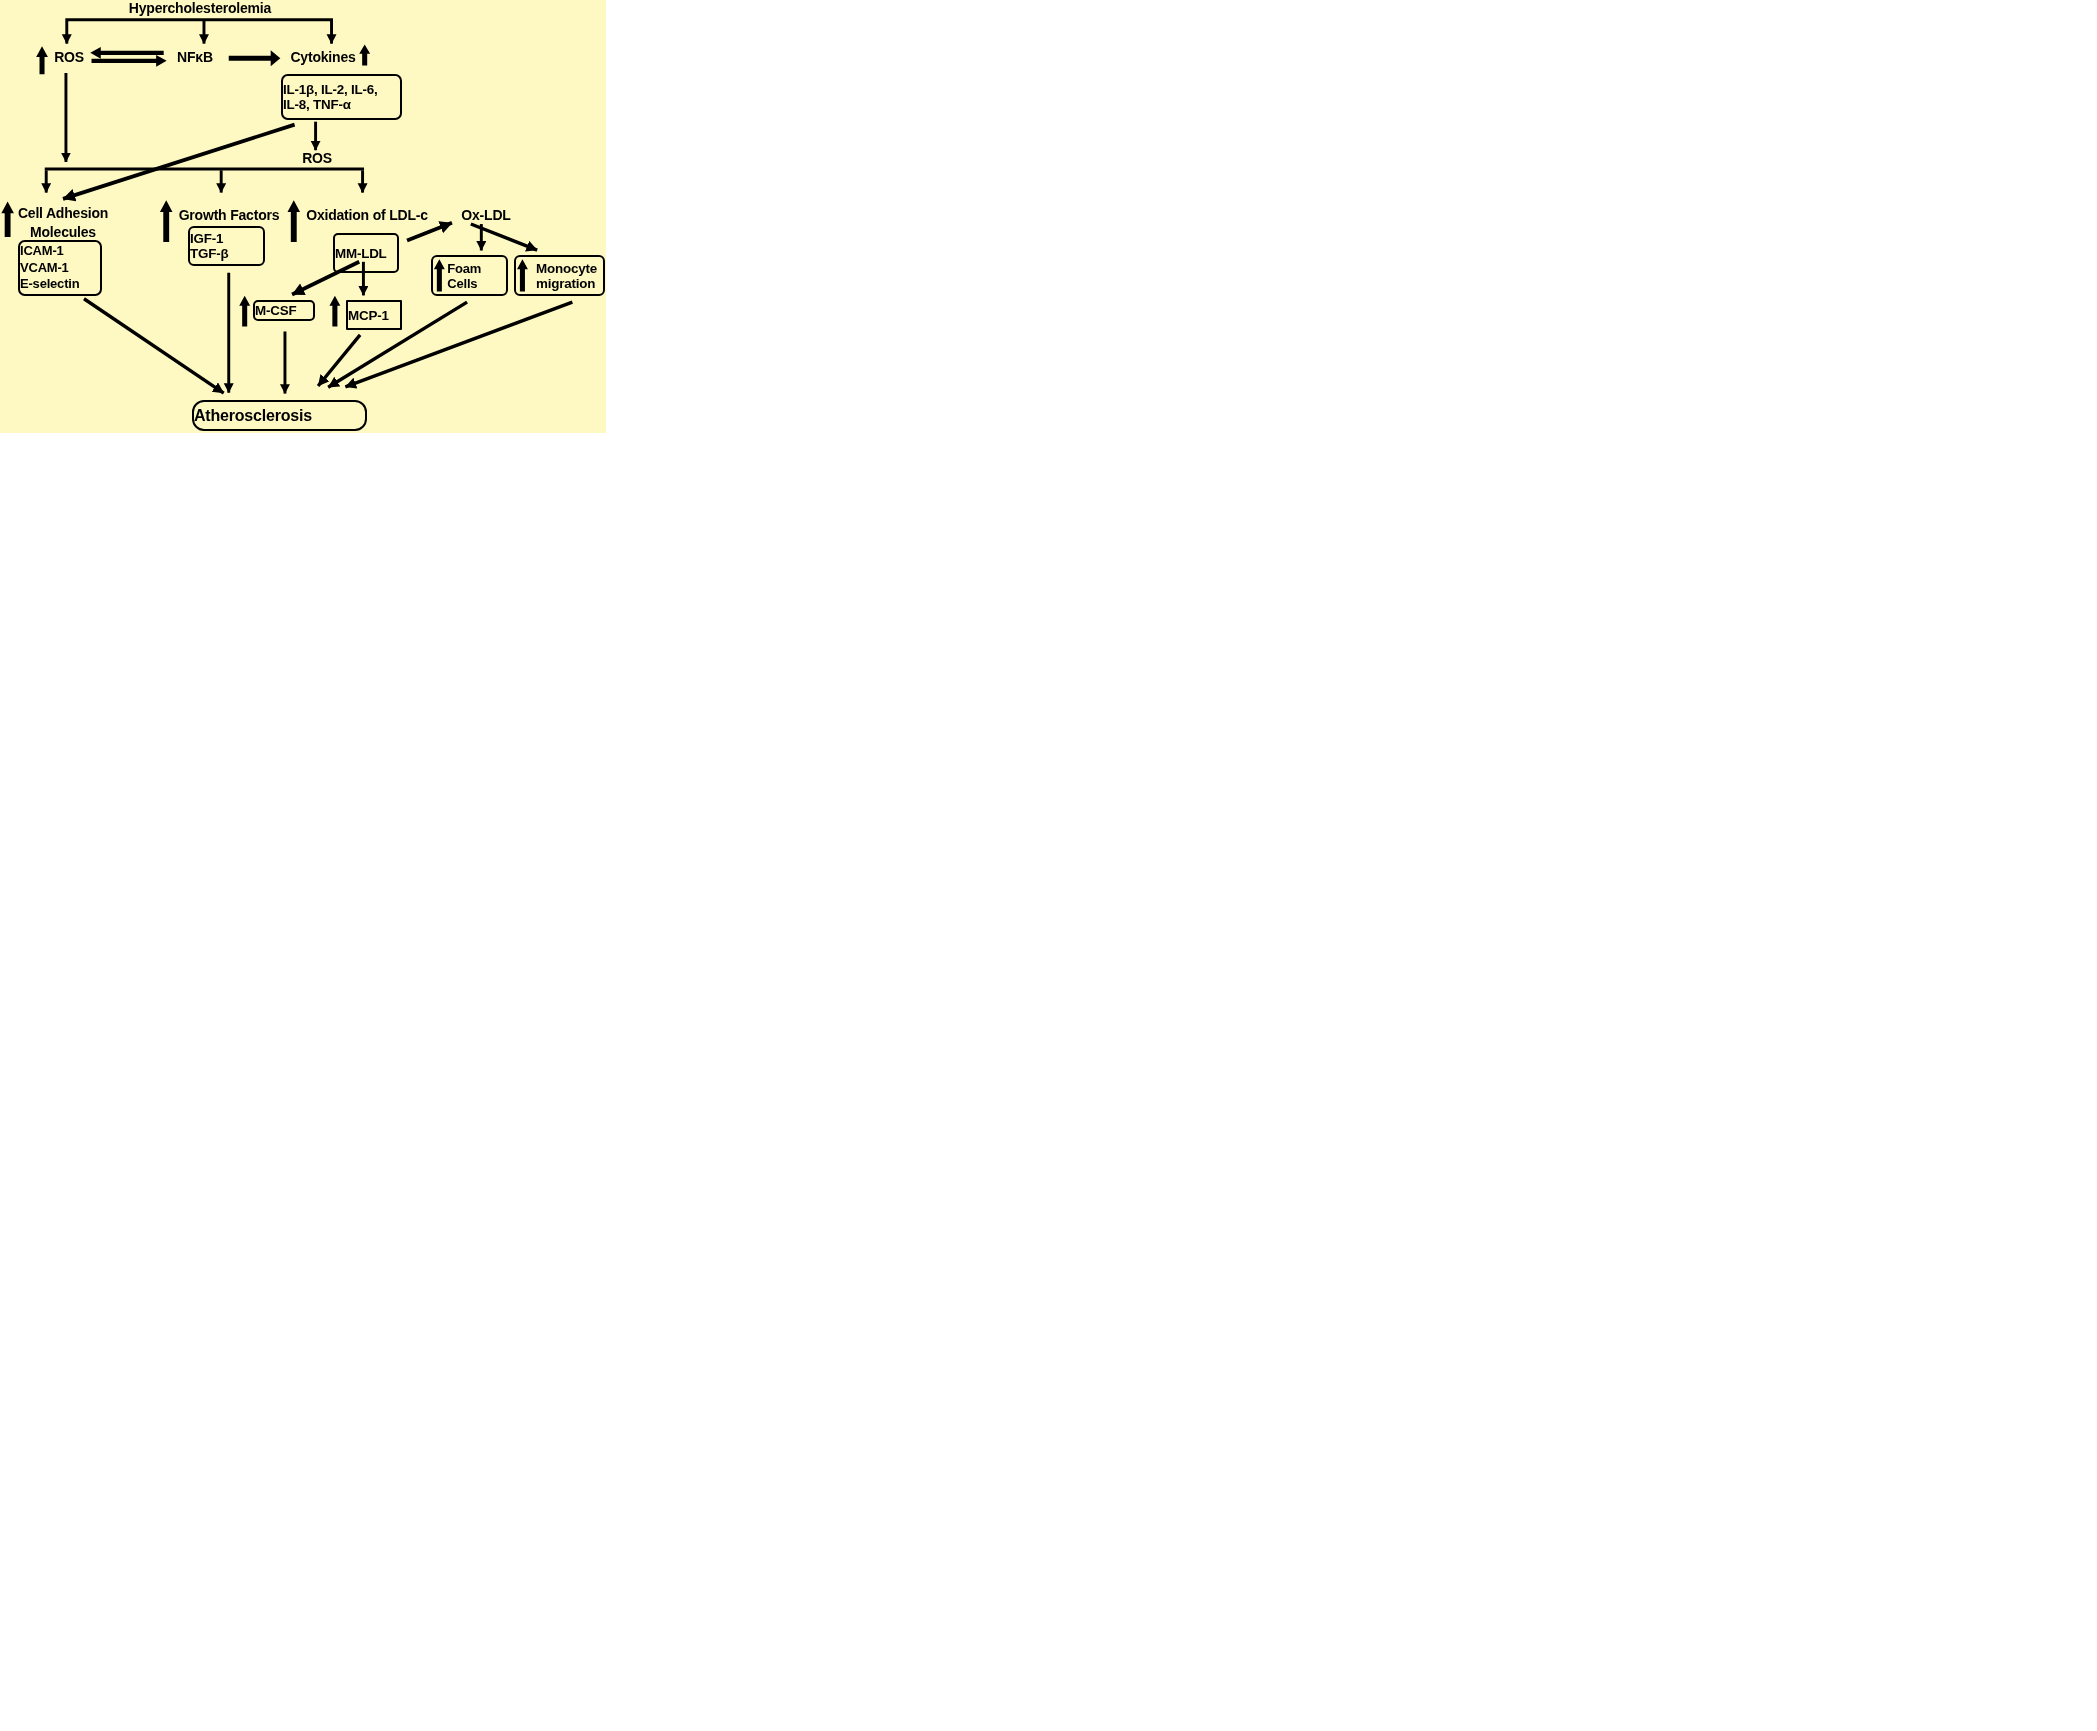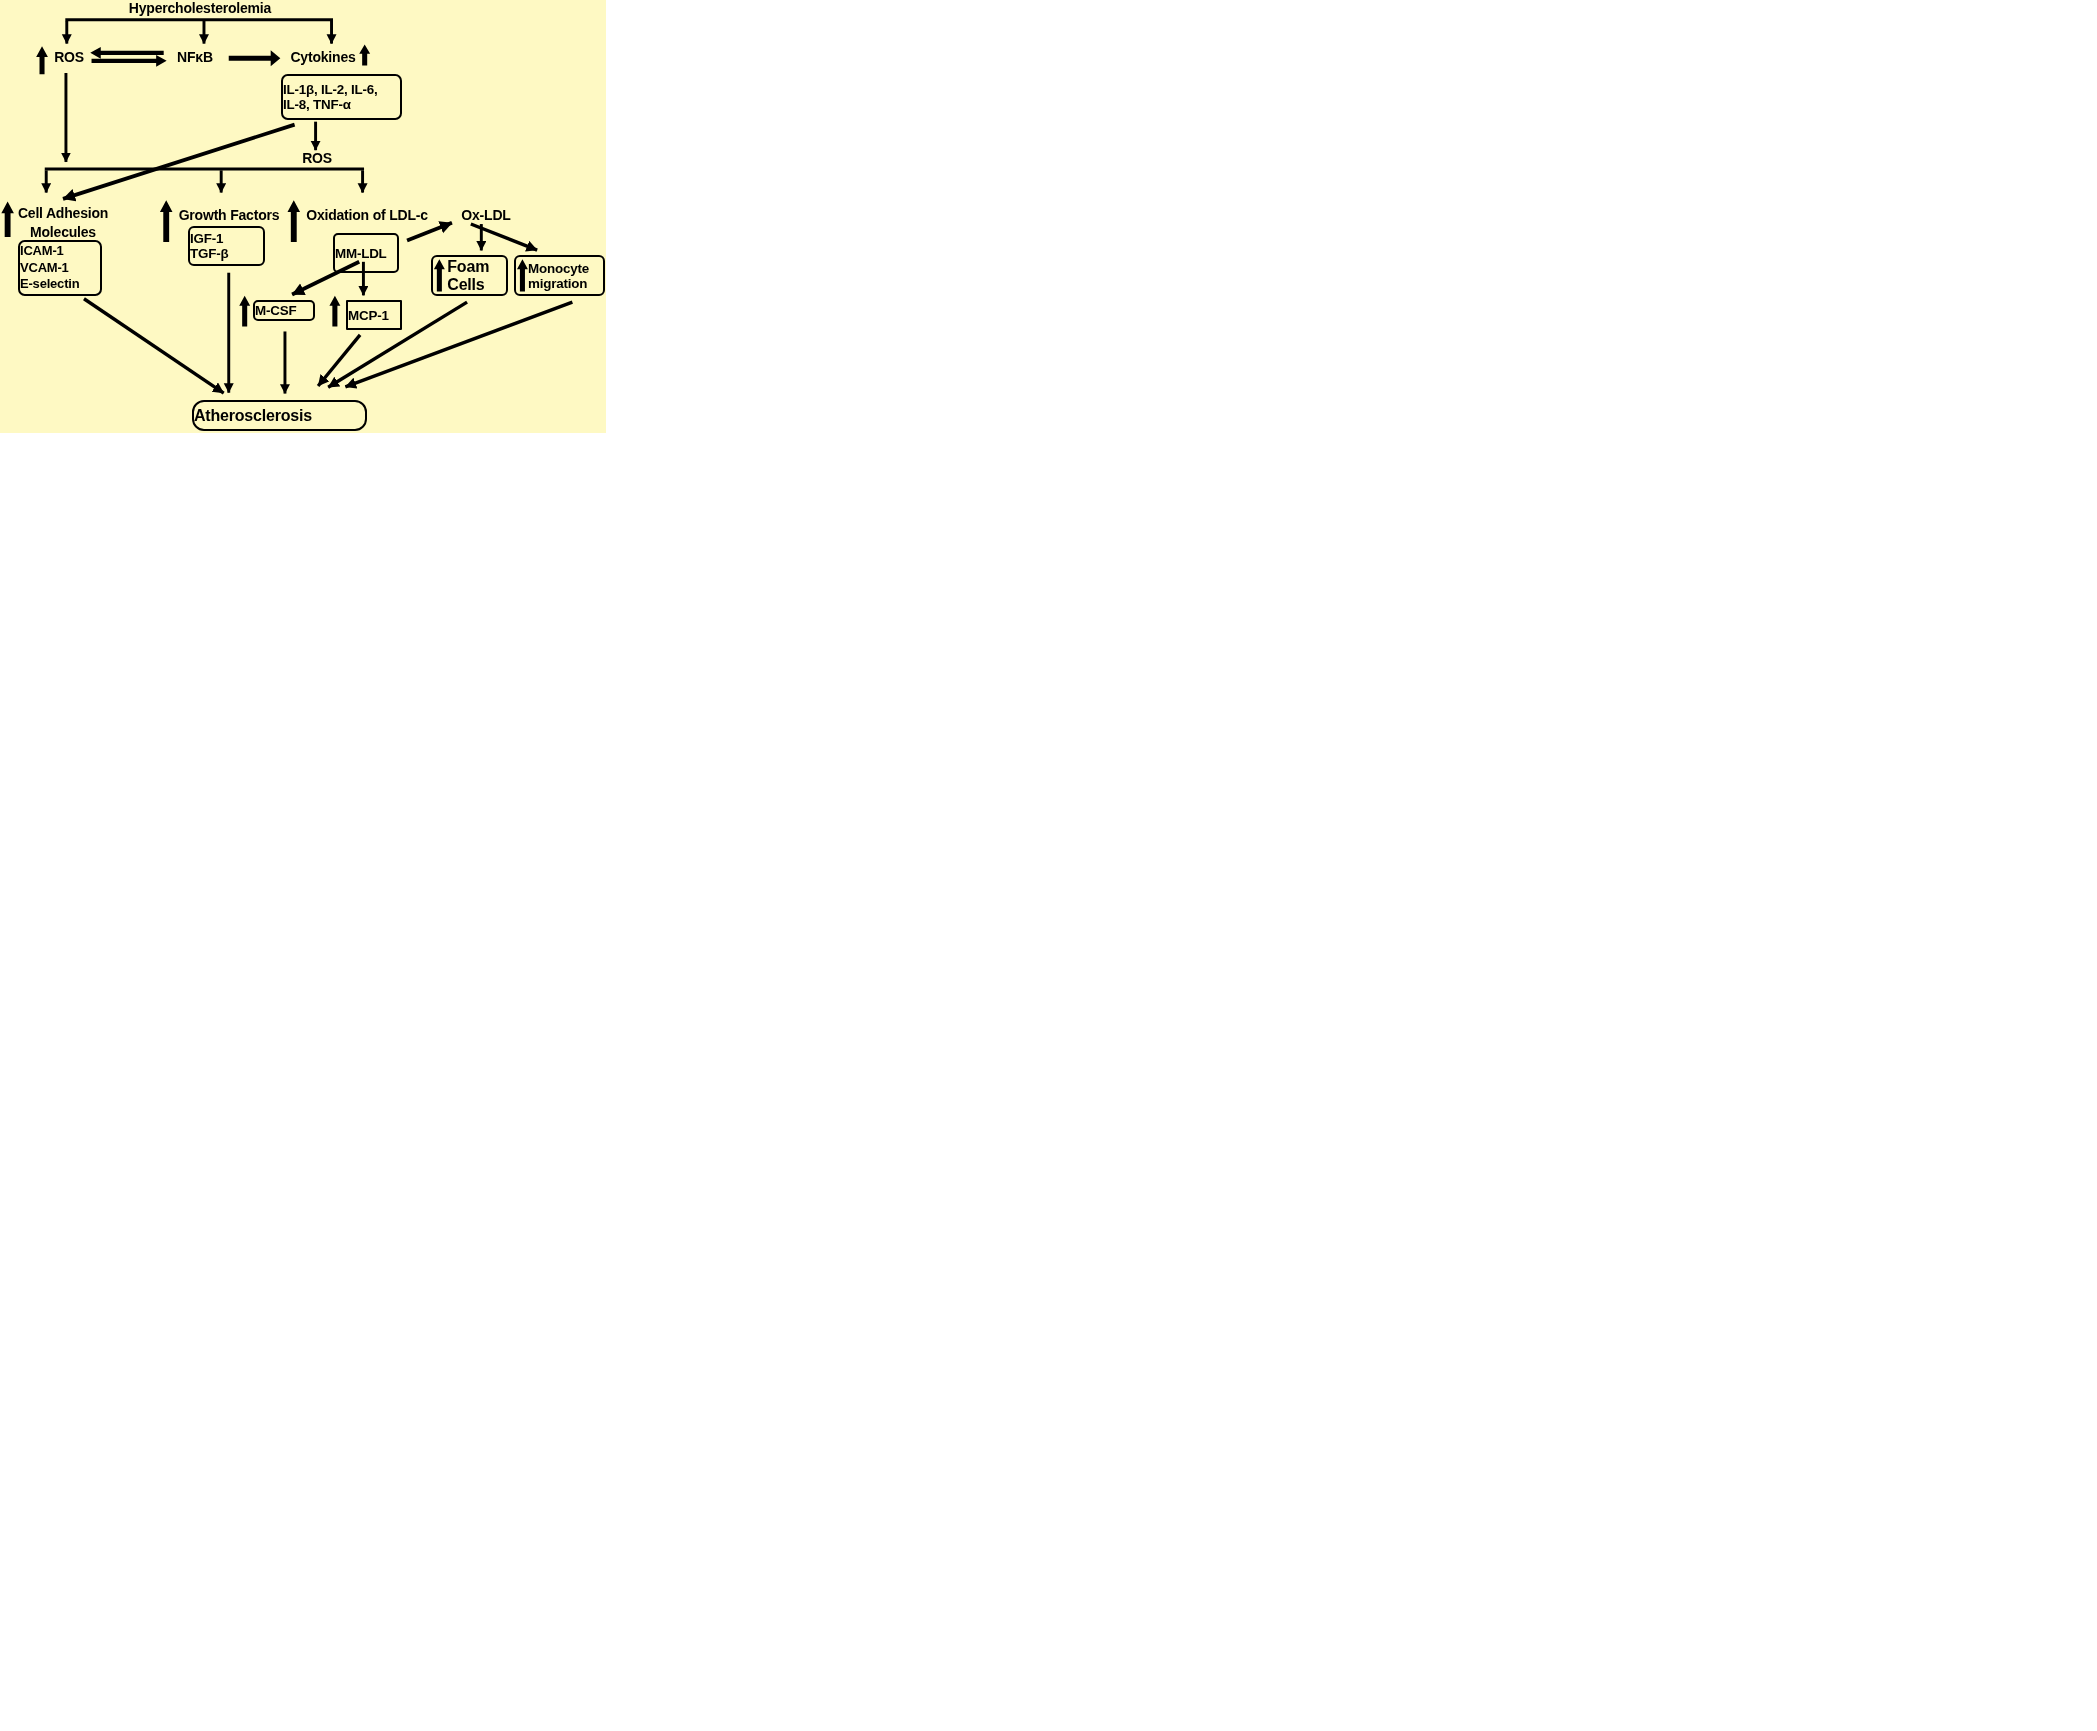--- a/index.html
+++ b/index.html
@@ -133,26 +133,26 @@
 
   <div class="box" style="left:188px; top:226px; width:77px; height:40px; font-size:13.4px; border-radius:5.9px">
     <div class="bl">IGF-1</div>
     <div class="bl">TGF-β</div>
   </div>
 
   <div class="box" style="left:333px; top:233px; width:66px; height:40px; font-size:13.4px; border-radius:5px">
     <div class="bl">MM-LDL</div>
   </div>
 
-  <div class="box" style="left:431px; top:255px; width:77px; height:41px; font-size:16px; border-radius:5.9px; padding-left:14.3px">
+  <div class="box" style="left:431px; top:255px; width:77px; height:41px; font-size:13px; border-radius:5.9px; padding-left:14.3px">
     <div class="bl">Foam</div>
     <div class="bl">Cells</div>
   </div>
 
-  <div class="box" style="left:514px; top:255px; width:91px; height:41px; font-size:13.4px; border-radius:5.9px; padding-left:12px">
+  <div class="box" style="left:514px; top:255px; width:91px; height:41px; font-size:13.4px; border-radius:5.9px; padding-left:20px">
     <div class="bl">Monocyte</div>
     <div class="bl">migration</div>
   </div>
 
   <div class="box" style="left:253px; top:300px; width:62px; height:21px; font-size:13.4px; border-radius:5px">
     <div class="bl">M-CSF</div>
   </div>
 
   <div class="box" style="left:346px; top:300px; width:56px; height:30px; font-size:13.4px; border-radius:1px">
     <div class="bl">MCP-1</div>

